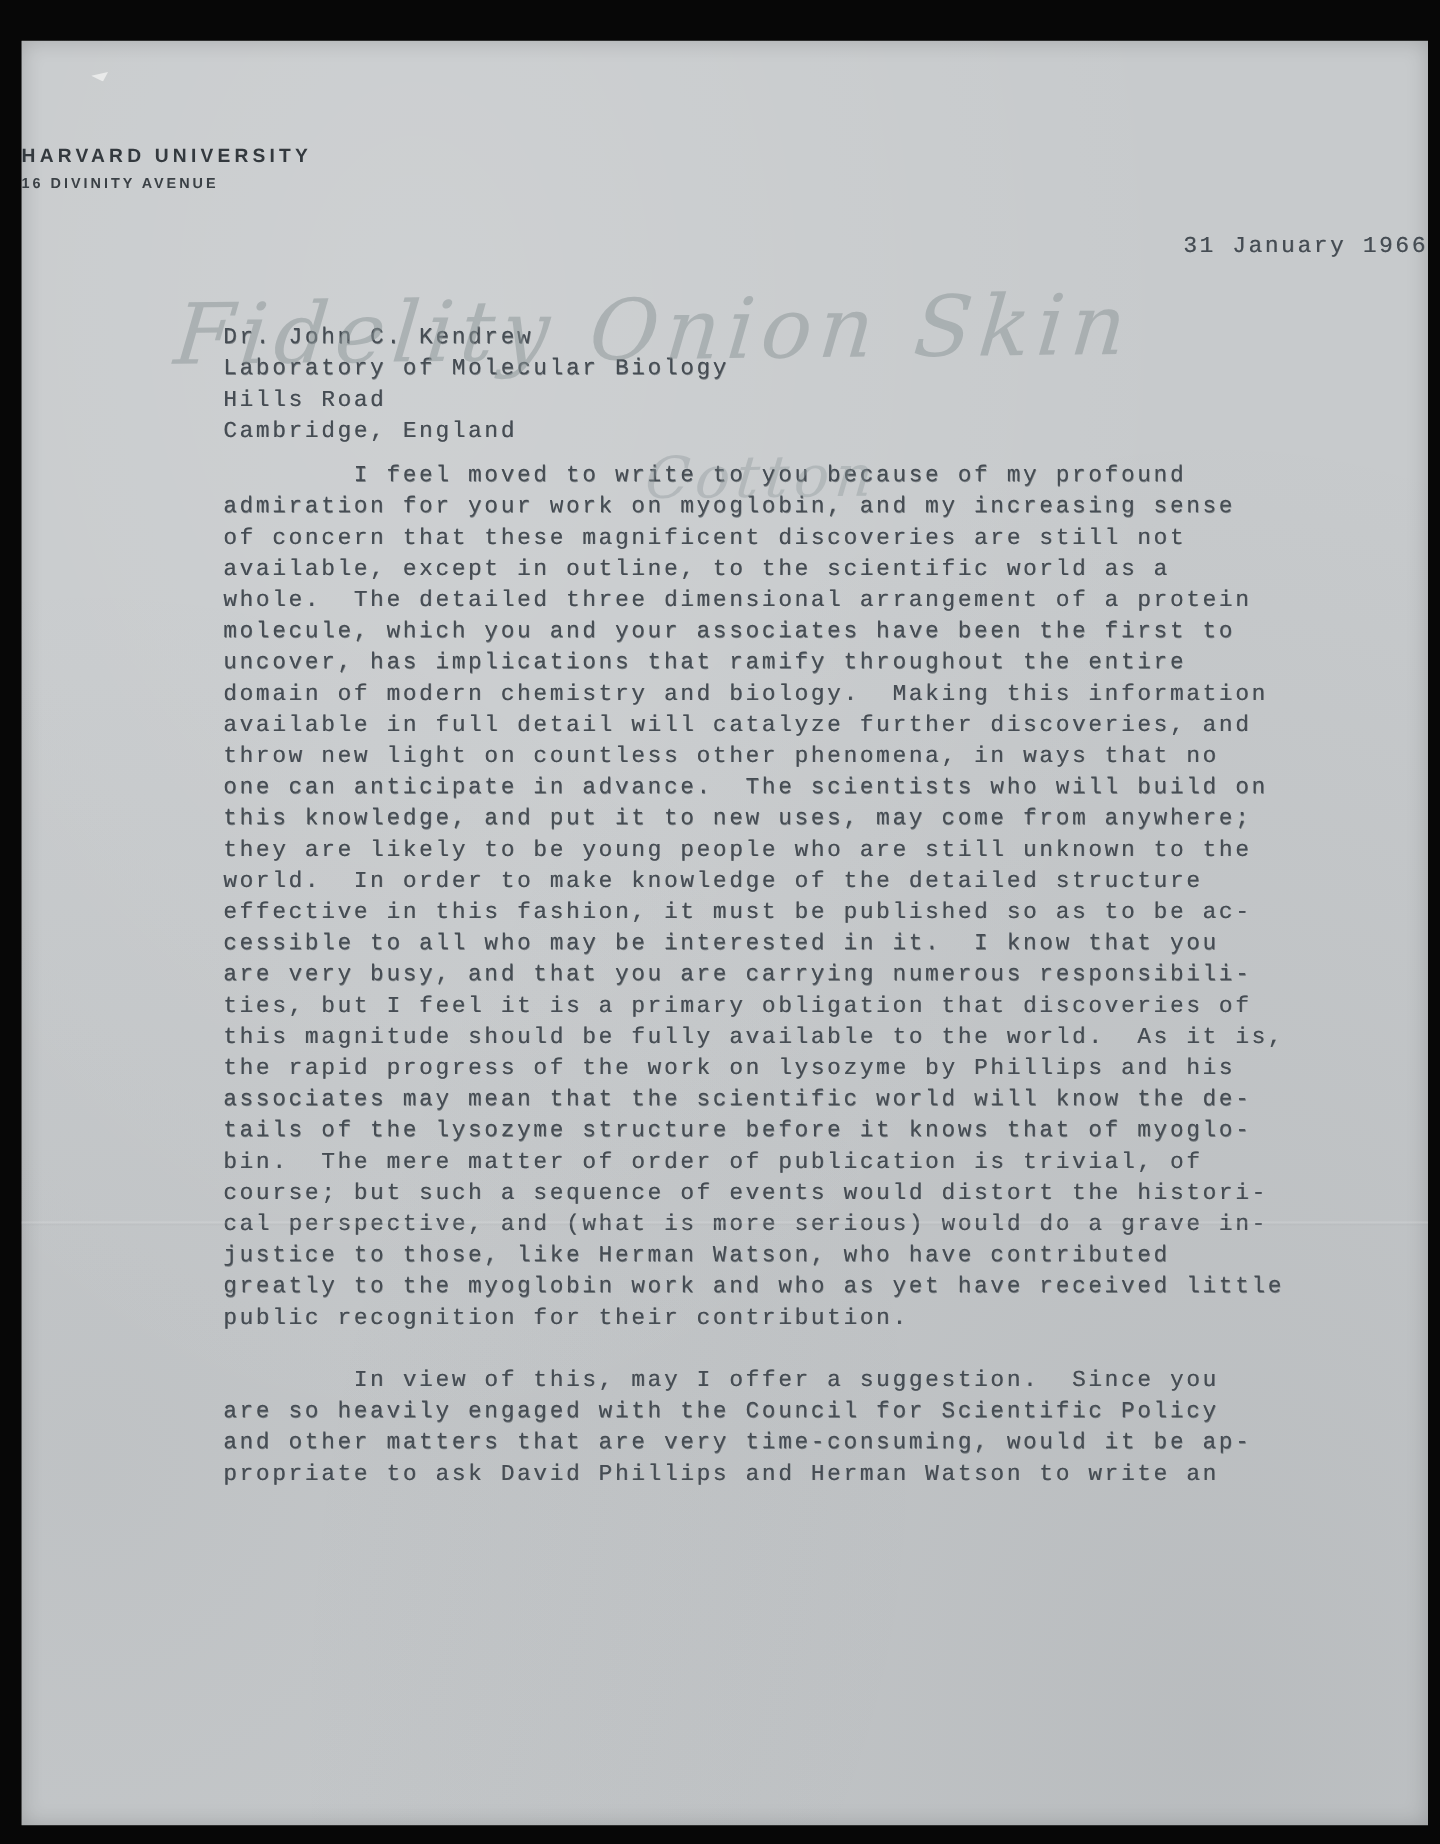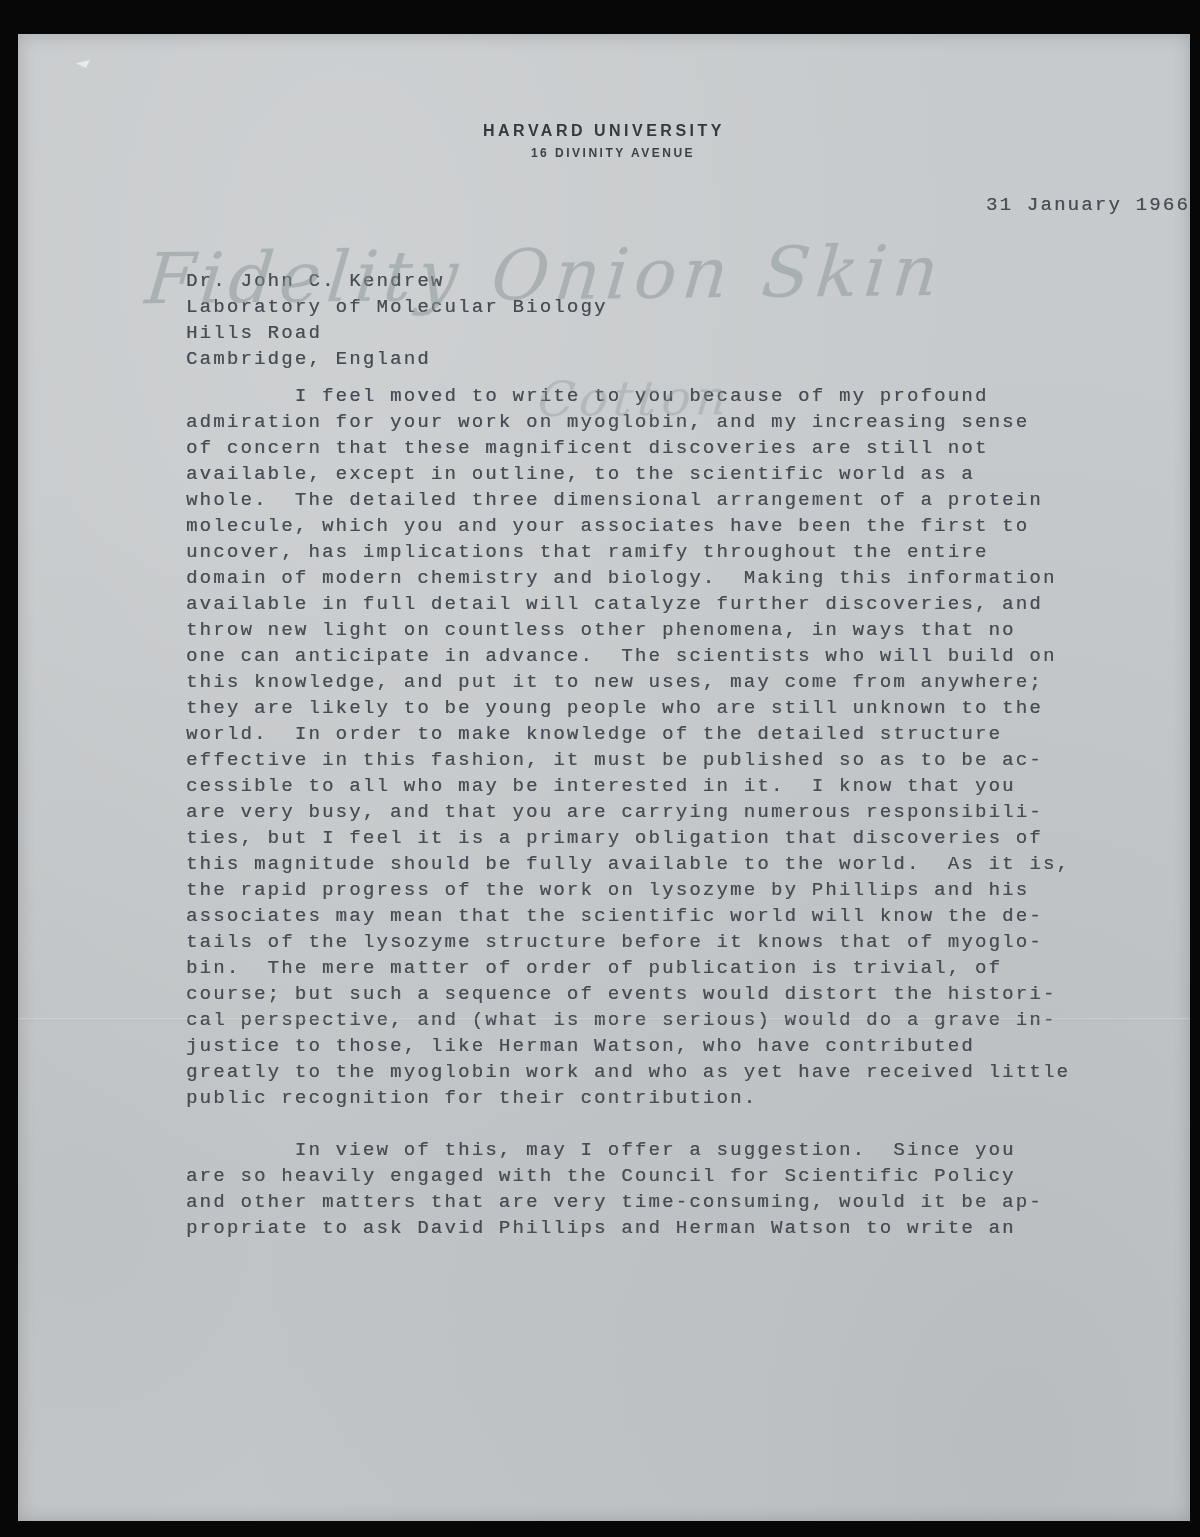--- a/index.html
+++ b/index.html
@@ -27,21 +27,20 @@
     background-image:
       radial-gradient(ellipse at 28% 15%, rgba(255,255,255,0.12), rgba(255,255,255,0) 55%),
       radial-gradient(ellipse at 85% 95%, rgba(60,66,72,0.10), rgba(0,0,0,0) 55%),
       radial-gradient(ellipse at 5% 80%, rgba(60,66,72,0.06), rgba(0,0,0,0) 45%);
     box-shadow: inset 0 0 18px rgba(0,0,0,0.18);
   }
 
   
   .letterhead {
     padding-top: 86px;
-    text-align: center;
     color: var(--letterhead-ink, #34393e);
   }
   .lh1 {
     font-size: 16px;
     line-height: 22px;
     font-weight: bold;
     letter-spacing: 3.5px;
   }
   .lh2 {
     font-size: 21px;
@@ -49,21 +48,20 @@
     font-weight: bold;
     font-variant: small-caps;
     letter-spacing: 3px;
   }
   .lh3 {
     font-size: 12px;
     line-height: 22px;
     letter-spacing: 2.5px;
     font-weight: bold;
     color: #3b4146;
-    padding-left: 18px;
   }
   .lh4 {
     font-size: 13px;
     line-height: 22px;
     letter-spacing: 2px;
     font-weight: bold;
     color: #3b4146;
   }
 
   

